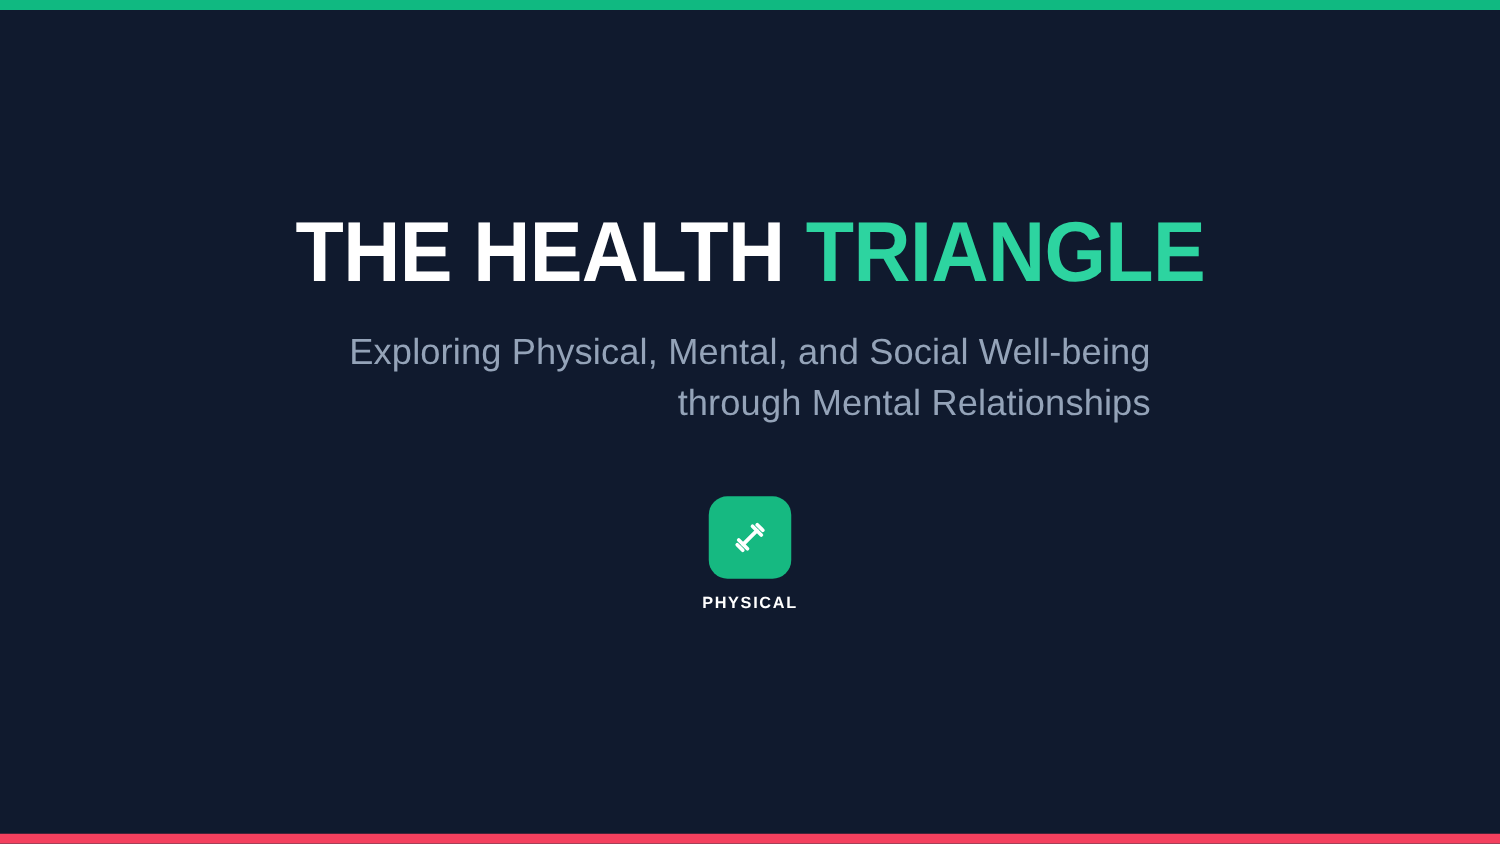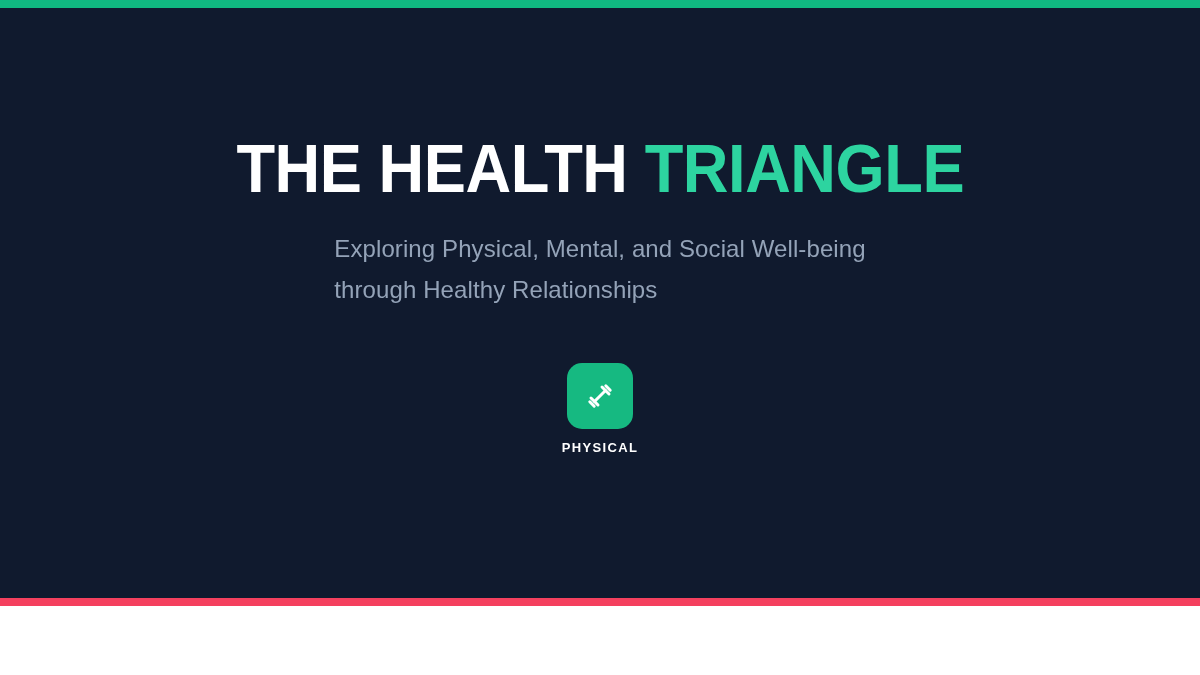--- a/index.html
+++ b/index.html
@@ -9,21 +9,21 @@
   body {
     width: 1200px;
     height: 675px;
     overflow: hidden;
     font-family: "Liberation Sans", sans-serif;
   }
 
   #slide {
     position: relative;
     width: 1200px;
-    height: 606px;
+    height: 675px;
     background: #101a2e;
     display: flex;
     flex-direction: column;
     align-items: center;
     justify-content: center;
     box-sizing: border-box;
     overflow: hidden;
   }
 
   
@@ -57,24 +57,24 @@
     transform: scaleX(0.93);
     transform-origin: center;
   }
   .title .t-white { color: #ffffff; }
   .title .t-green { color: #2dd4a0; }
 
   
   .subtitle {
     margin: 26px 0 0 0;
     color: #94a3b8;
-    font-size: 24px;
+    font-size: 29px;
     line-height: 41px;
     font-weight: 400;
-    text-align: left;
+    text-align: right;
     letter-spacing: 0.1px;
   }
   .subtitle-line { display: block; }
 
   
   .pillars {
     display: flex;
     flex-direction: row;
     align-items: flex-start;
     gap: 27px;
@@ -121,21 +121,21 @@
 <div id="slide">
 
   <div class="accent-bar accent-top"></div>
 
   <div class="content">
 
     <h1 class="title"><span class="t-white">THE HEALTH </span><span class="t-green">TRIANGLE</span></h1>
 
     <p class="subtitle">
       <span class="subtitle-line">Exploring Physical, Mental, and Social Well-being</span>
-      <span class="subtitle-line">through Healthy Relationships</span>
+      <span class="subtitle-line">through Mental Relationships</span>
     </p>
 
     <div class="pillars">
 
       <div class="pillar">
         <div class="pillar-card" style="background:#16b981">
           <span class="pillar-icon">
             <svg viewBox="0 0 24 24" fill="none" stroke="#ffffff" stroke-width="2.1" stroke-linecap="round" stroke-linejoin="round">
               <g transform="rotate(-45 12 12)">
                 <path d="M6.5 8.5v7"></path>

